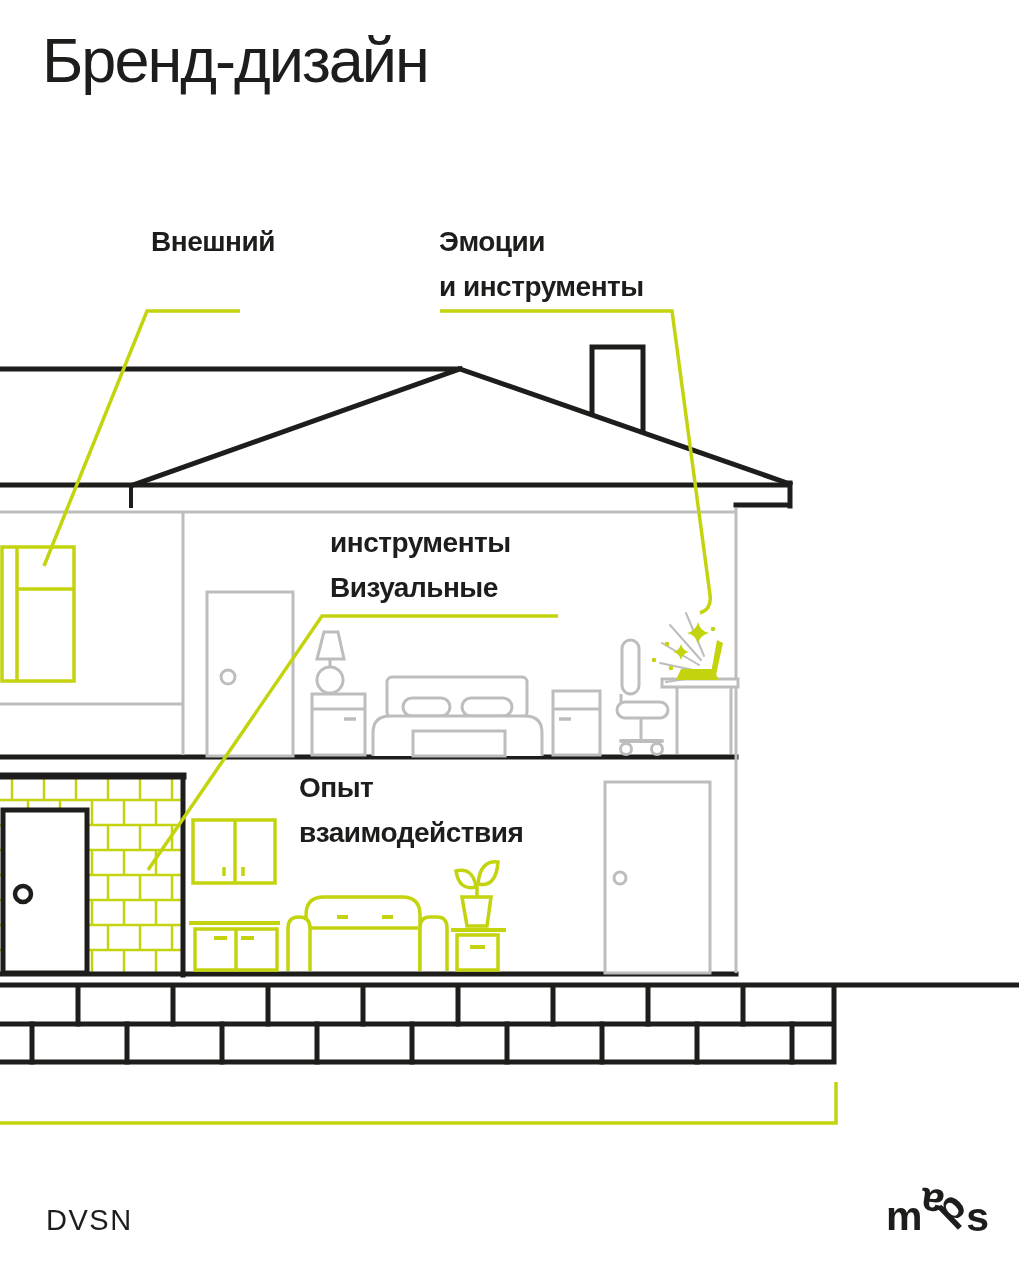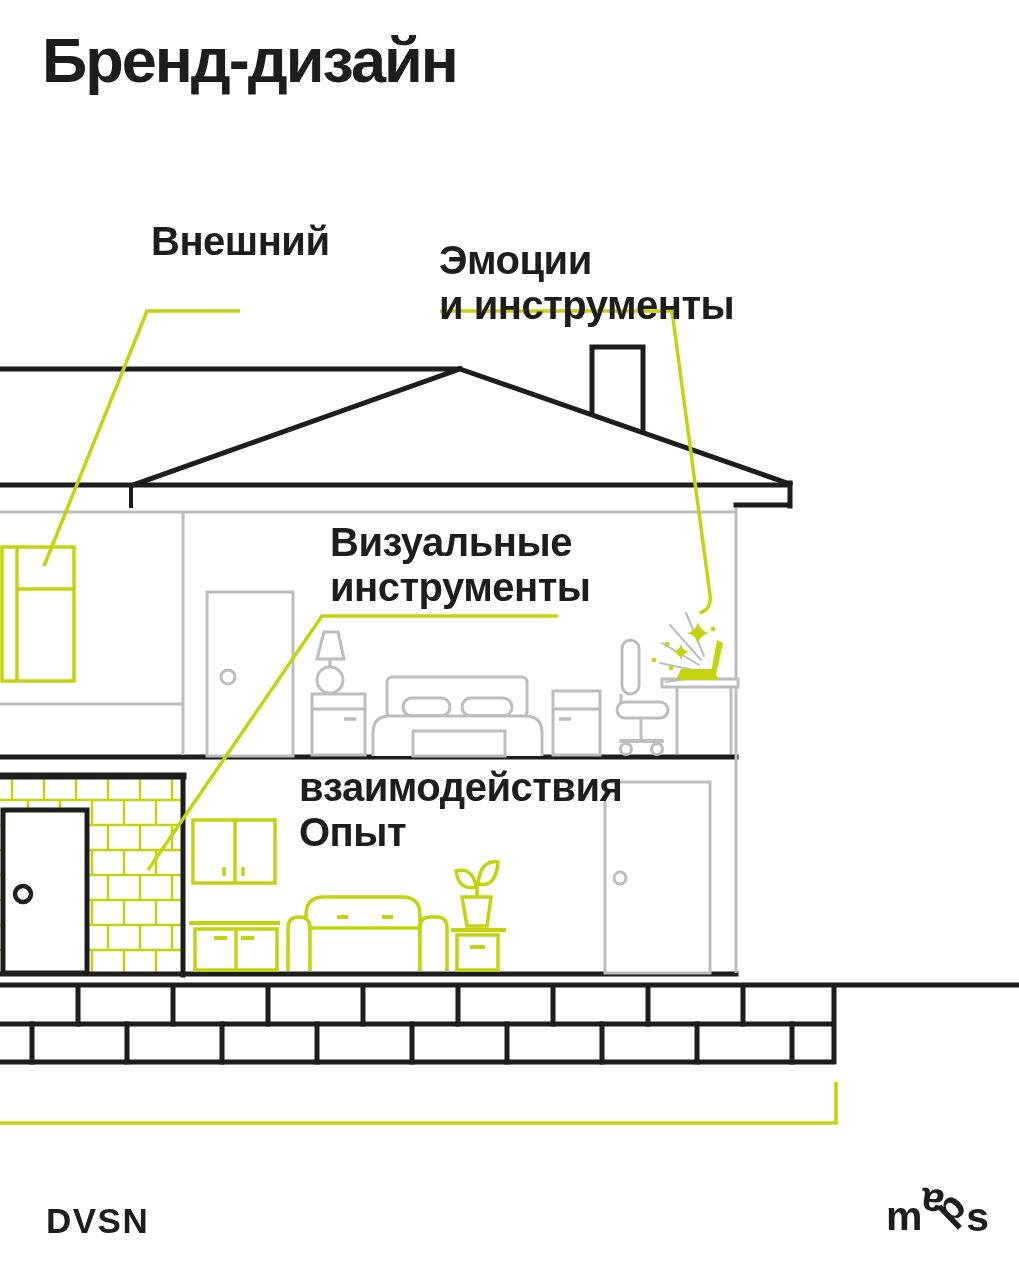--- a/index.html
+++ b/index.html
@@ -3,29 +3,29 @@
 <meta charset="utf-8">
 <style>
   html,body{margin:0;padding:0;background:#fff;}
   #canvas{
     position:relative; width:1019px; height:1280px; background:#ffffff;
     overflow:hidden; font-family:"Liberation Sans", sans-serif; color:var(--text,#1d1d1b);
   }
   #house-svg{position:absolute; left:0; top:0;}
   .abs{position:absolute;}
   .title{
-    font-size:63px; font-weight:700; letter-spacing:-2px; line-height:63px;
+    font-size:63px; font-weight:400; letter-spacing:-2px; line-height:63px;
     white-space:nowrap;
   }
   .callout-label{
-    font-size:40px; font-weight:800; letter-spacing:-0.5px; line-height:45px;
+    font-size:28px; font-weight:800; letter-spacing:-0.5px; line-height:45px;
     white-space:nowrap;
   }
   .brand-sig{
-    font-size:35px; font-weight:700; letter-spacing:1.5px; line-height:29px;
+    font-size:29px; font-weight:400; letter-spacing:1.5px; line-height:29px;
   }
   .mads{font-size:41px; font-weight:800; line-height:41px; white-space:nowrap;}
   .mads span{display:inline-block; position:relative;}
   .mads .l-a{transform:rotate(188deg); top:-14px; margin:0 -1px;}
   .mads .l-d{transform:rotate(136deg); top:-5px; margin-left:-2px;}
   .mads .l-s{top:1px;}
   
   .sk{stroke:var(--text,#1d1d1b); fill:none;}
   .sg{stroke:var(--line-gray,#bdbdbd); fill:none;}
   .sy{stroke:var(--accent,#c3d40e); fill:none;}
@@ -195,33 +195,33 @@
       <path d="M0,1123H836V1082"></path>
     </g>
   </svg>
 
   <h1 class="abs title" style="left:42px; top:29px; margin:0;">Бренд-дизайн</h1>
 
   <div class="abs callout-label" style="left:151px; top:219px;">
     <div>Внешний</div>
   </div>
 
-  <div class="abs callout-label" style="left:439px; top:219px;margin-top:19px;">
+  <div class="abs callout-label" style="left:439px; top:219px;">
     <div>Эмоции</div>
     <div>и инструменты</div>
   </div>
 
   <div class="abs callout-label" style="left:330px; top:520px;">
+    <div>инструменты</div>
     <div>Визуальные</div>
-    <div>инструменты</div>
   </div>
 
   <div class="abs callout-label" style="left:299px; top:765px;">
+    <div>Опыт</div>
     <div>взаимодействия</div>
-    <div>Опыт</div>
   </div>
 
   <div class="abs brand-sig" style="left:46px; top:1206px;">DVSN</div>
 
   <div class="abs mads" style="left:886px; top:1196px;">
     <span class="l-m">m</span><span class="l-a">a</span><span class="l-d">d</span><span class="l-s">s</span>
   </div>
 
 </div>
 

